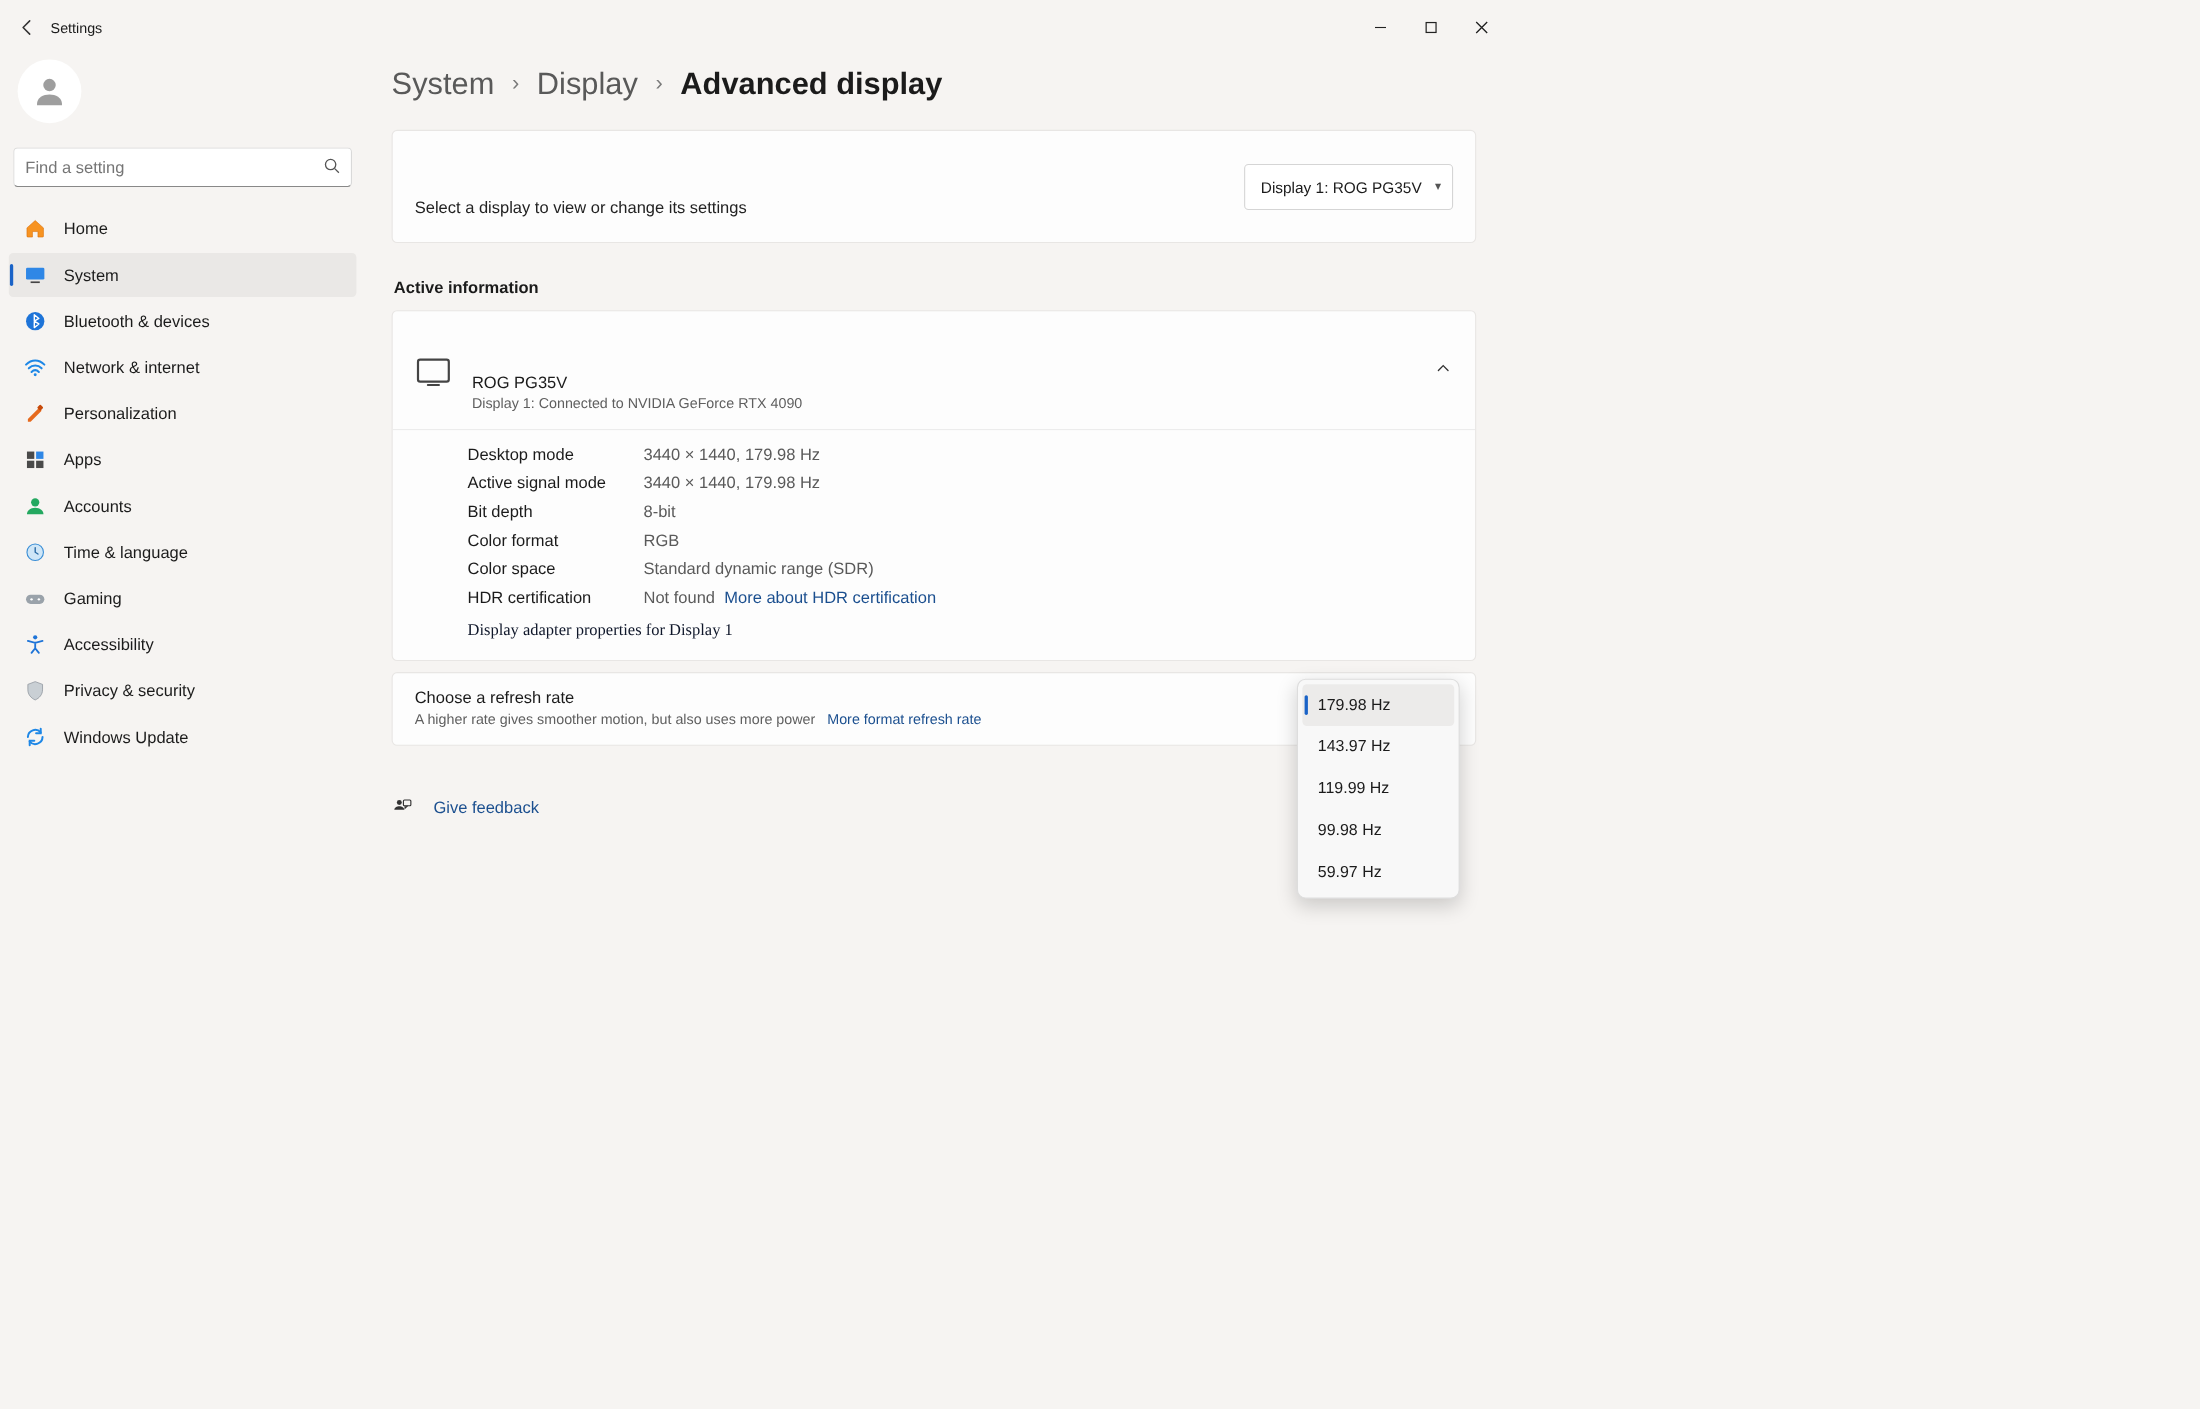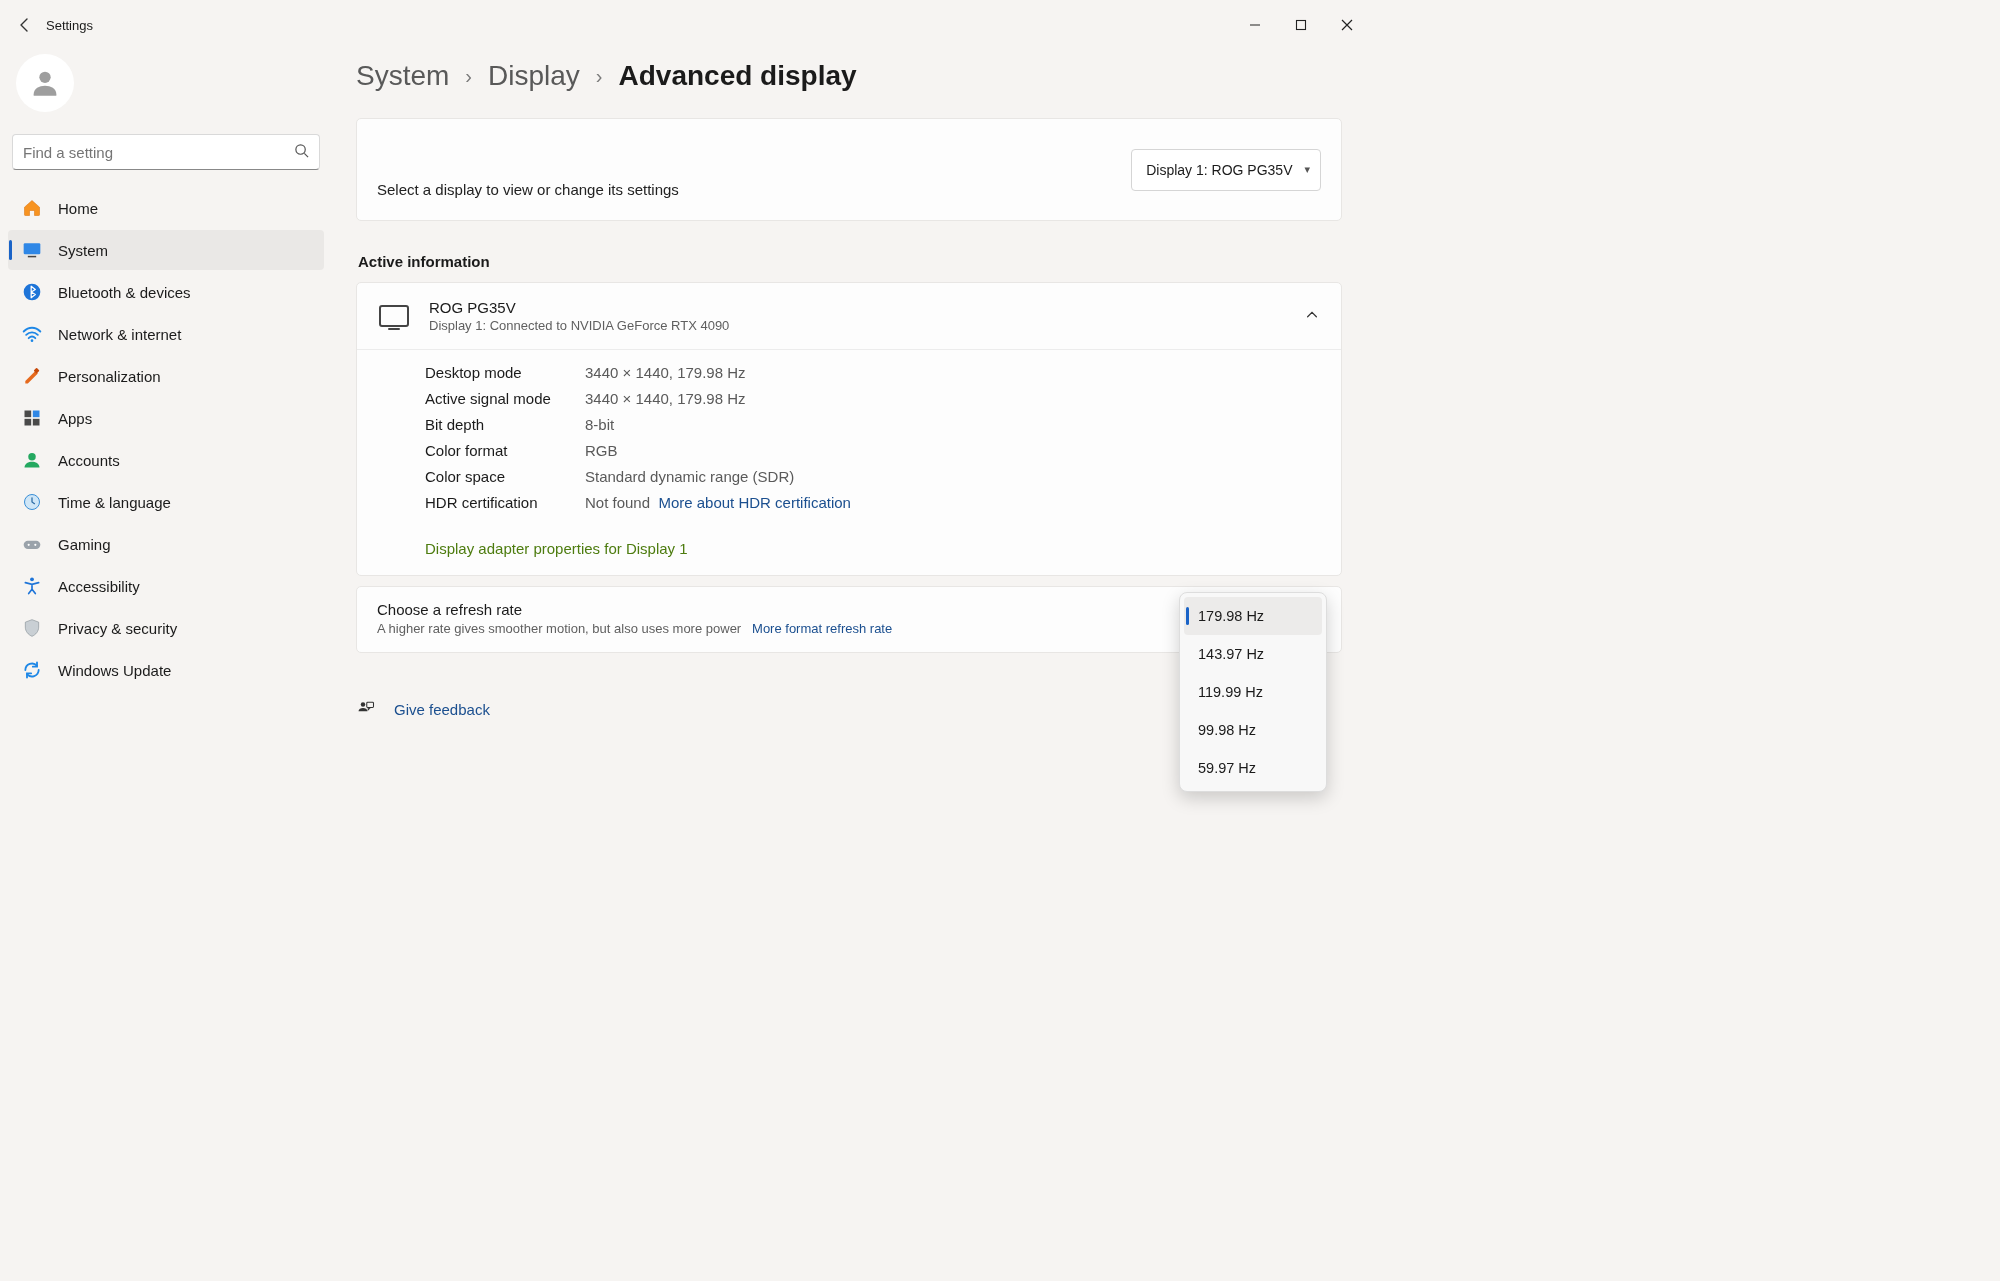--- a/index.html
+++ b/index.html
@@ -139,39 +139,40 @@
     gap:20px;
   }
   .monitor-icon {
     width:30px;height:22px;border:2px solid #444; border-radius:3px;
     position:relative;
   }
   .monitor-icon::after {
     content:""; position:absolute; left:7px; right:7px; bottom:-5px;
     height:2px; background:#444; border-radius:1px;
   }
-  .exp-head .title { font-size:15px; }
+  .exp-head .title { font-size:15px;margin-top:41px; }
   .exp-head .sub { font-size:13px; color:#5f5f5f; margin-top:2px; }
   .exp-head .chev-up { margin-left:auto; color:#444; }
 
   .props {
     border-top:1px solid #ececec;
     padding: 14px 22px 18px 68px;
     display:grid;
     grid-template-columns: 160px 1fr;
     row-gap: 9px;
     font-size:15px;
   }
   .props .k { color:#1b1b1b; }
   .props .v { color:#5a5a5a; }
   .link { color:#1b4f8f; }
   .adapter-link {
     grid-column: 1 / -1;
-    color:#4d7c0f;
-    margin-top:20px;
+    color:#0f172a;
+    margin-top:4px;
+    font-family:Liberation Serif, serif;
   }
 
   .refresh-card {
     margin-top:10px;
     background:#fdfdfd;
     border:1px solid #e8e6e4;
     border-radius:5px;
     padding: 14px 20px 16px 20px;
     position:relative;
   }

